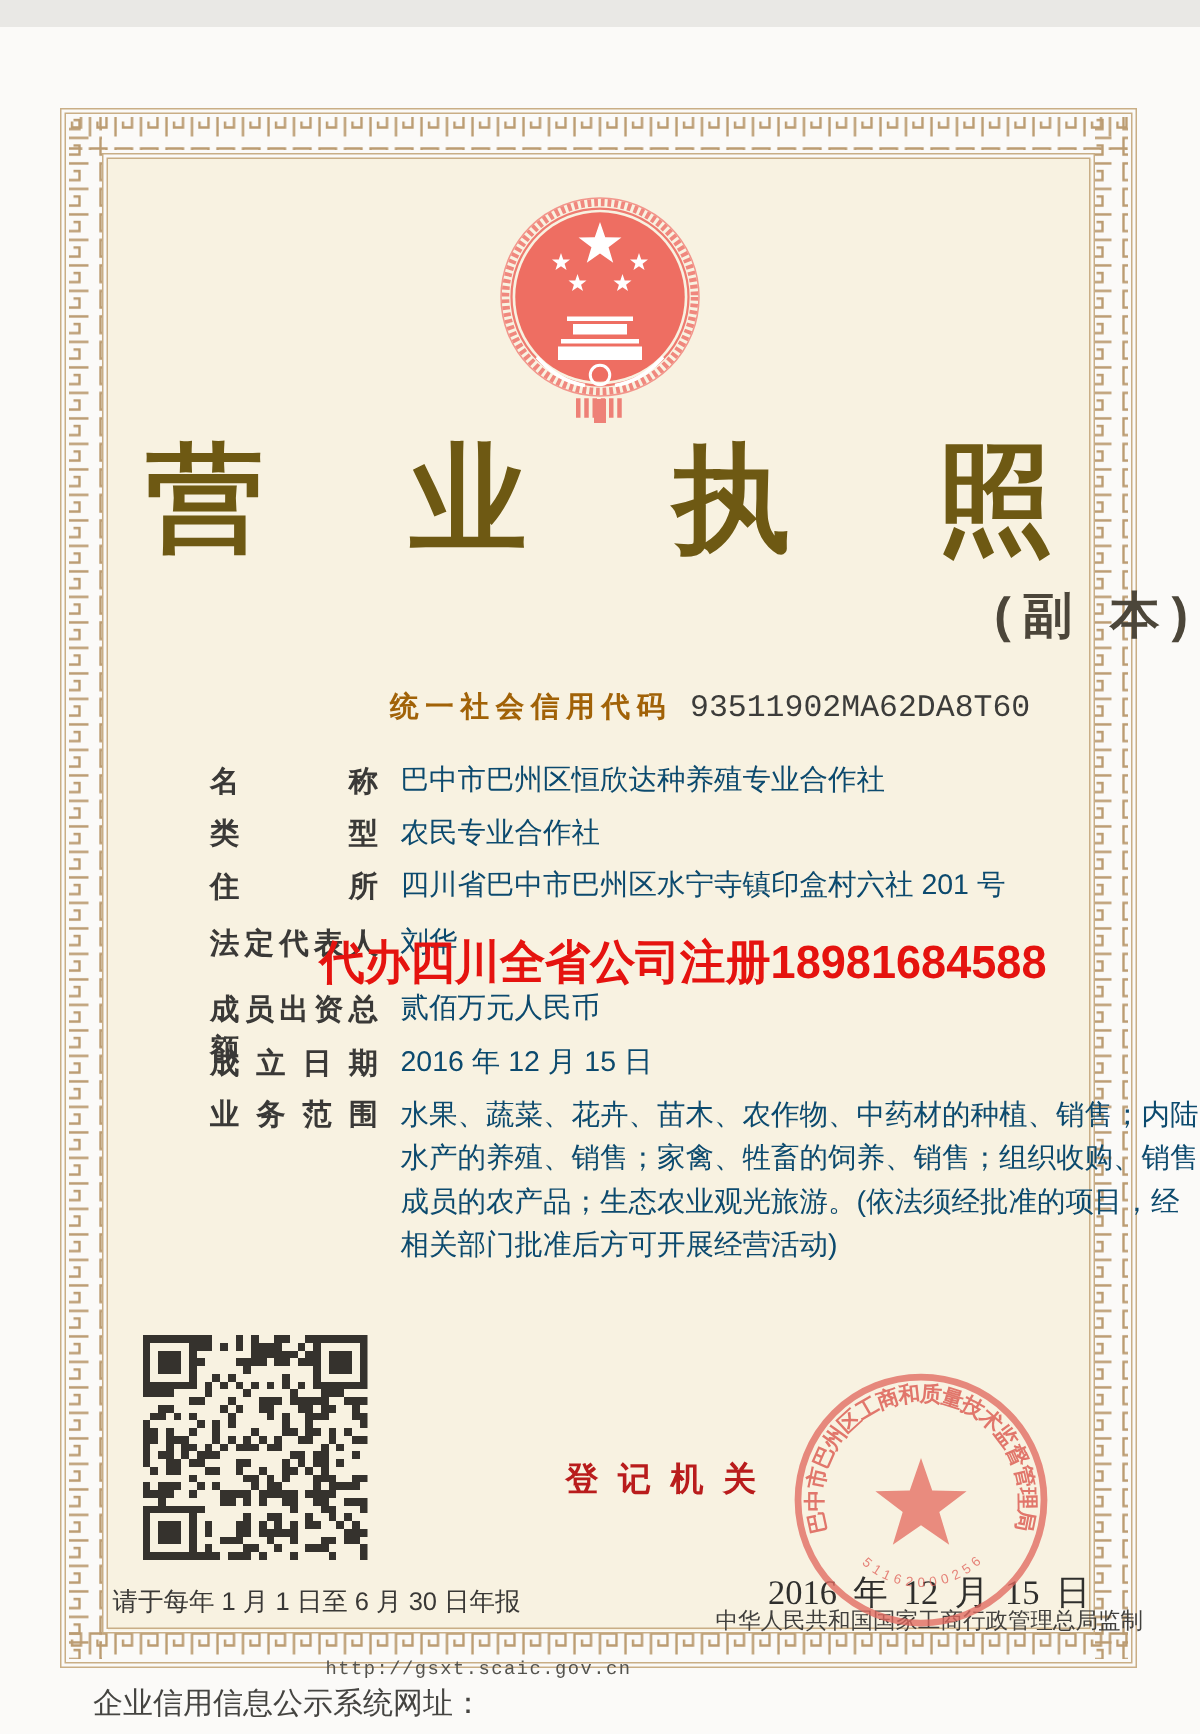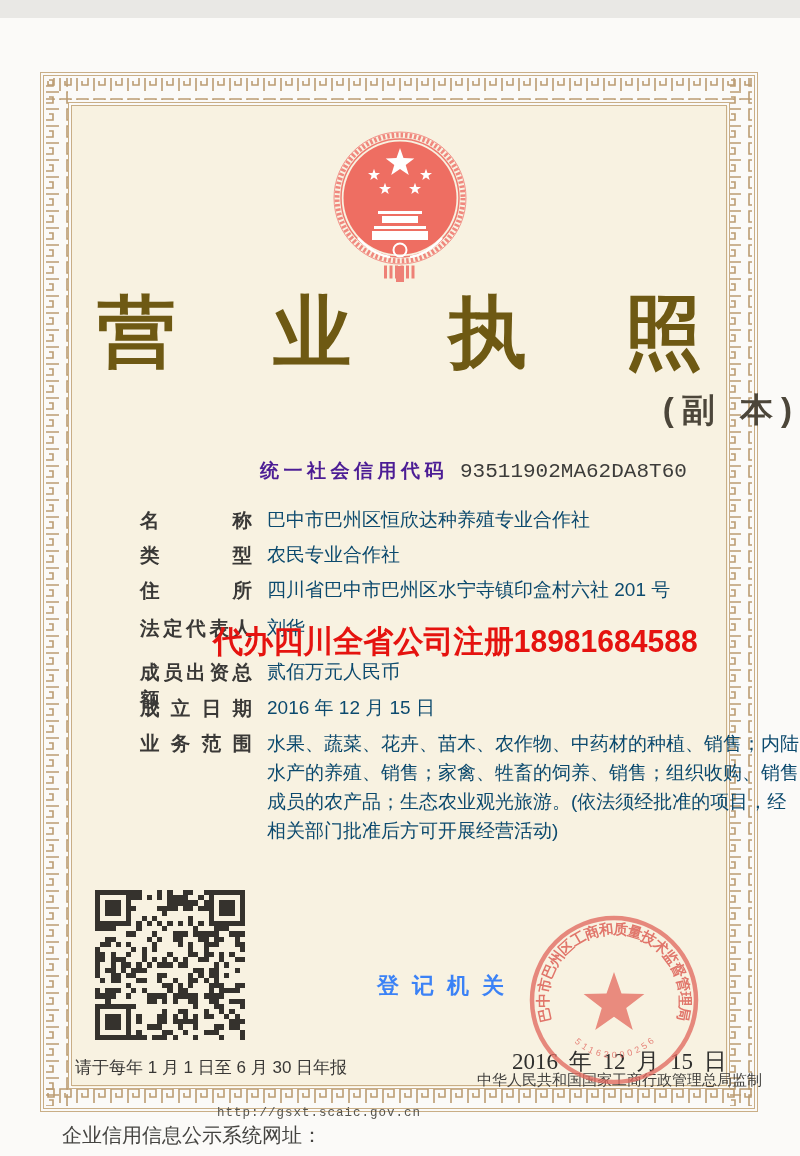--- a/index.html
+++ b/index.html
@@ -7,32 +7,32 @@
   #page{position:relative;width:800px;height:1156px;background:#fbfaf8;overflow:hidden;margin:18px auto;}
   #paper{position:absolute;left:72px;top:88px;width:656px;height:981px;background:#f8f2e1;}
   #frame{position:absolute;left:40px;top:54px;}
   .emblem{position:absolute;left:330px;top:105px;}
   .doc-title{position:absolute;left:0;top:268px;width:800px;text-align:center;
     font-size:78px;font-weight:900;color:#6e5913;letter-spacing:38px;padding-left:38px;
     box-sizing:border-box;line-height:1.2;}
   .doc-subtitle{position:absolute;left:0;top:370px;width:800px;text-align:right;
     font-size:33px;font-weight:700;color:#4c463a;letter-spacing:8px;padding-left:8px;box-sizing:border-box;}
   .credit-line{position:absolute;left:260px;top:440px;display:flex;align-items:baseline;}
-  .credit-label{font-size:19px;font-weight:700;color:#4c1d95;letter-spacing:4.5px;}
+  .credit-label{font-size:19px;font-weight:700;color:#a16207;letter-spacing:4.5px;}
   .credit-code{margin-left:12px;font-family:"Liberation Mono",monospace;font-size:21px;color:#3c3c3a;}
   .row{position:absolute;left:140px;display:flex;align-items:flex-start;}
   .lab{width:112px;flex:0 0 112px;font-size:19.5px;font-weight:700;color:#3a3937;
     text-align:justify;text-align-last:justify;}
   .val{margin-left:15px;font-size:19px;color:#0c4a6e;white-space:nowrap;}
   .scope-line{white-space:nowrap;line-height:29px;}
   .watermark{position:absolute;left:213px;top:603px;font-size:31px;font-weight:700;
     color:#e5130f;white-space:nowrap;z-index:5;transform:scaleX(0.97);transform-origin:left;}
   .qr{position:absolute;left:95px;top:872px;}
   .registry-label{position:absolute;left:377px;top:953px;font-size:22px;font-weight:600;
-    color:#3b82f6;letter-spacing:13px;}
+    color:#b91c1c;letter-spacing:13px;}
   .issue-date{position:absolute;left:512px;top:1028px;font-family:"Liberation Serif",serif;
     font-size:23px;color:#2f2f2d;white-space:nowrap;word-spacing:5px;z-index:3;}
   .seal{position:absolute;left:522px;top:890px;z-index:4;opacity:0.9;}
   .annual-note{position:absolute;left:75px;top:1038px;font-size:17px;color:#393836;white-space:nowrap;}
   .footer-left{position:absolute;left:62px;top:1104px;font-size:20px;color:#454441;}
   .footer-right{position:absolute;right:38px;top:1053px;font-size:15px;color:#403f3c;}
   .site-url{position:absolute;left:217px;top:1088px;font-family:"Liberation Mono",monospace;
     font-size:12.5px;letter-spacing:1px;color:#54534e;z-index:2;}
   .scan-edge{position:absolute;left:0;bottom:0;width:800px;height:9px;
     background:linear-gradient(#d8d7d3,#b5b4b0);}

